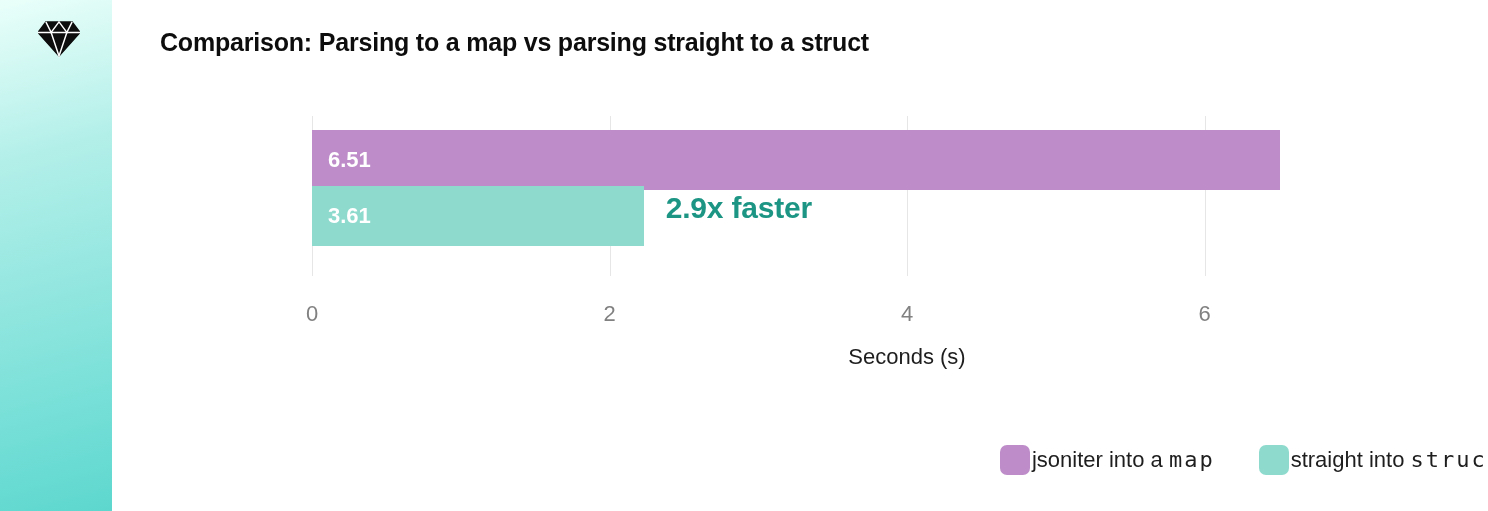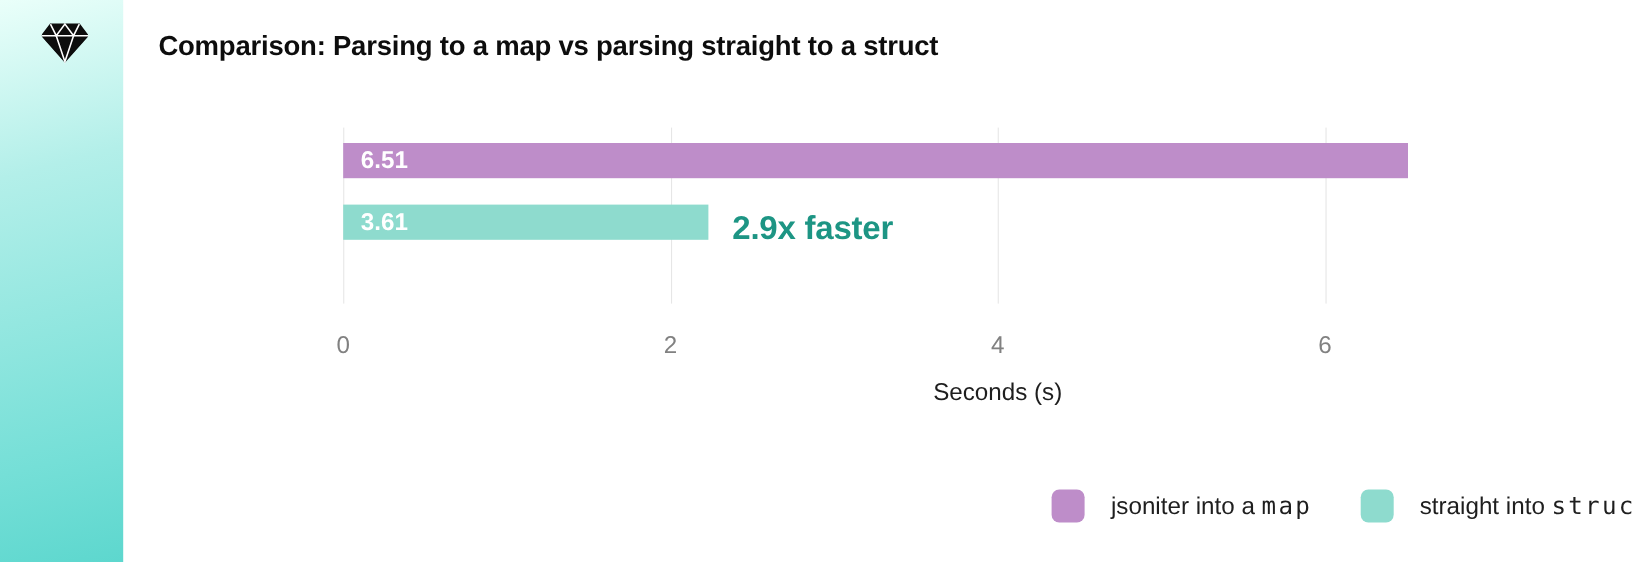--- a/index.html
+++ b/index.html
@@ -20,21 +20,21 @@
   .side-strip svg {
     position: absolute;
     left: 38px; top: 20px;
     width: 42px; height: 38px;
     fill: #0d0d0d;
   }
   .card {
     position: absolute;
     right: 0; top: 0;
     width: 1376px; height: 511px;
-    padding: 28px 48px 20px 32px;
+    padding: 28px 48px 20px 48px;
   }
   .title {
     font-size: 25px;
     font-weight: 600;
     letter-spacing: -0.2px;
   }
   .plot {
     position: absolute;
     left: 200px;   
     top: 116px;
@@ -44,21 +44,21 @@
   .gridline {
     position: absolute;
     top: 0;
     width: 1px;
     height: 160px;
     background: #e6e6e6;
   }
   .bar {
     position: absolute;
     left: 0;
-    height: 32px;
+    height: 60px;
     display: flex;
     align-items: center;
     padding-left: 16px;
     color: #ffffff;
     font-weight: 700;
     font-size: 22px;
   }
   .bar-map    { top: 14px;  background: #be8dc9; }
   .bar-struct { top: 70px;  background: #8edbce; }
   .annot {
@@ -94,21 +94,21 @@
     left: 200px;
     bottom: 36px;
     width: 1190px;
     display: flex;
     justify-content: flex-end;
     gap: 44px;
     align-items: center;
     font-size: 22px;
     color: #1e1e1e;
   }
-  .legend-item { display: flex; align-items: center; gap: 24px; }
+  .legend-item { display: flex; align-items: center; gap: 2px; }
   .swatch { width: 30px; height: 30px; border-radius: 7px; }
   .sw-map    { background: #be8dc9; }
   .sw-struct { background: #8edbce; }
   .mono { font-family: ui-monospace, "SF Mono", Menlo, Consolas, monospace; letter-spacing: 2px; }
 </style>
 </head>
 <body>
 
 <div class="side-strip">
   <svg viewBox="0 0 64 56">

